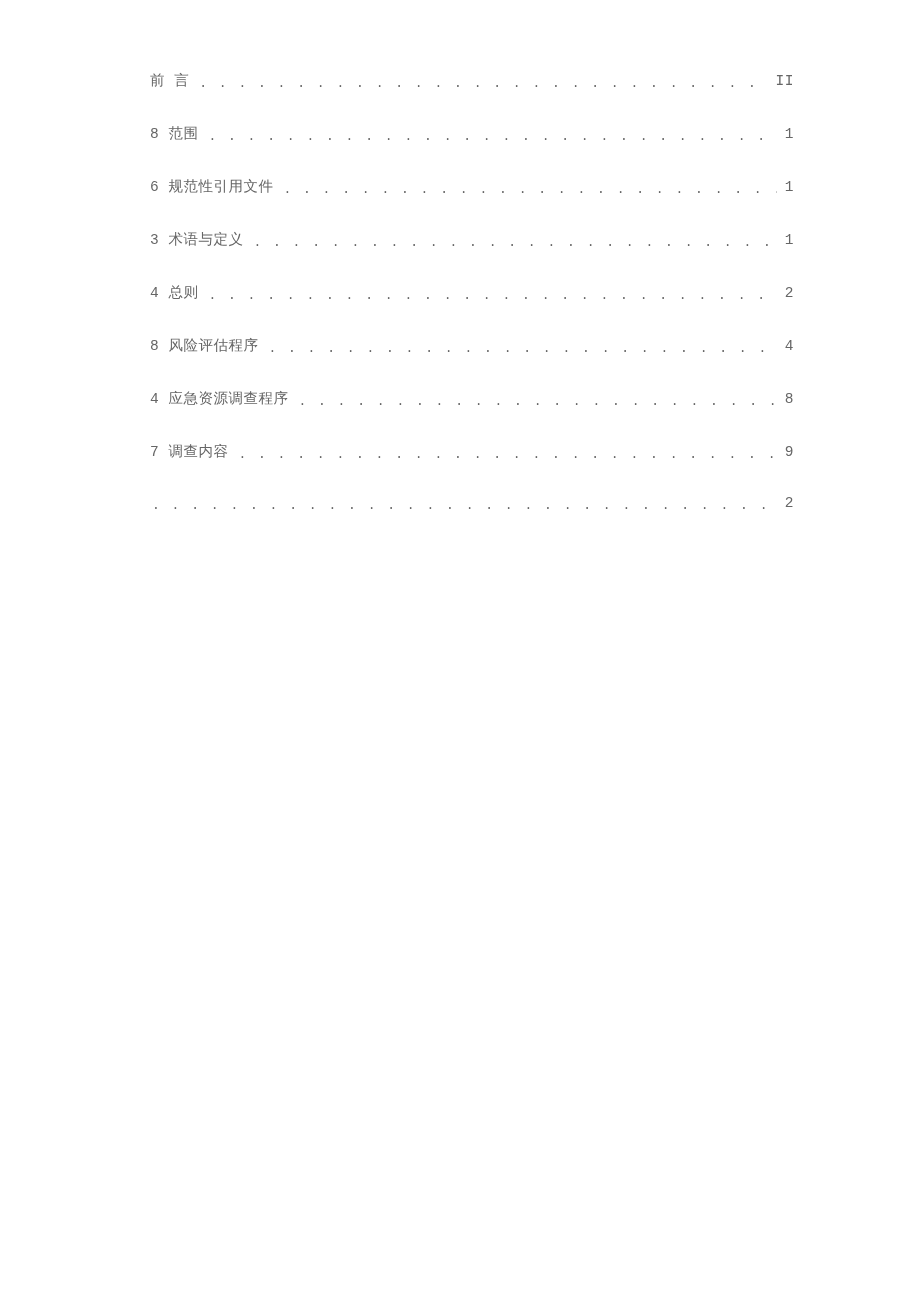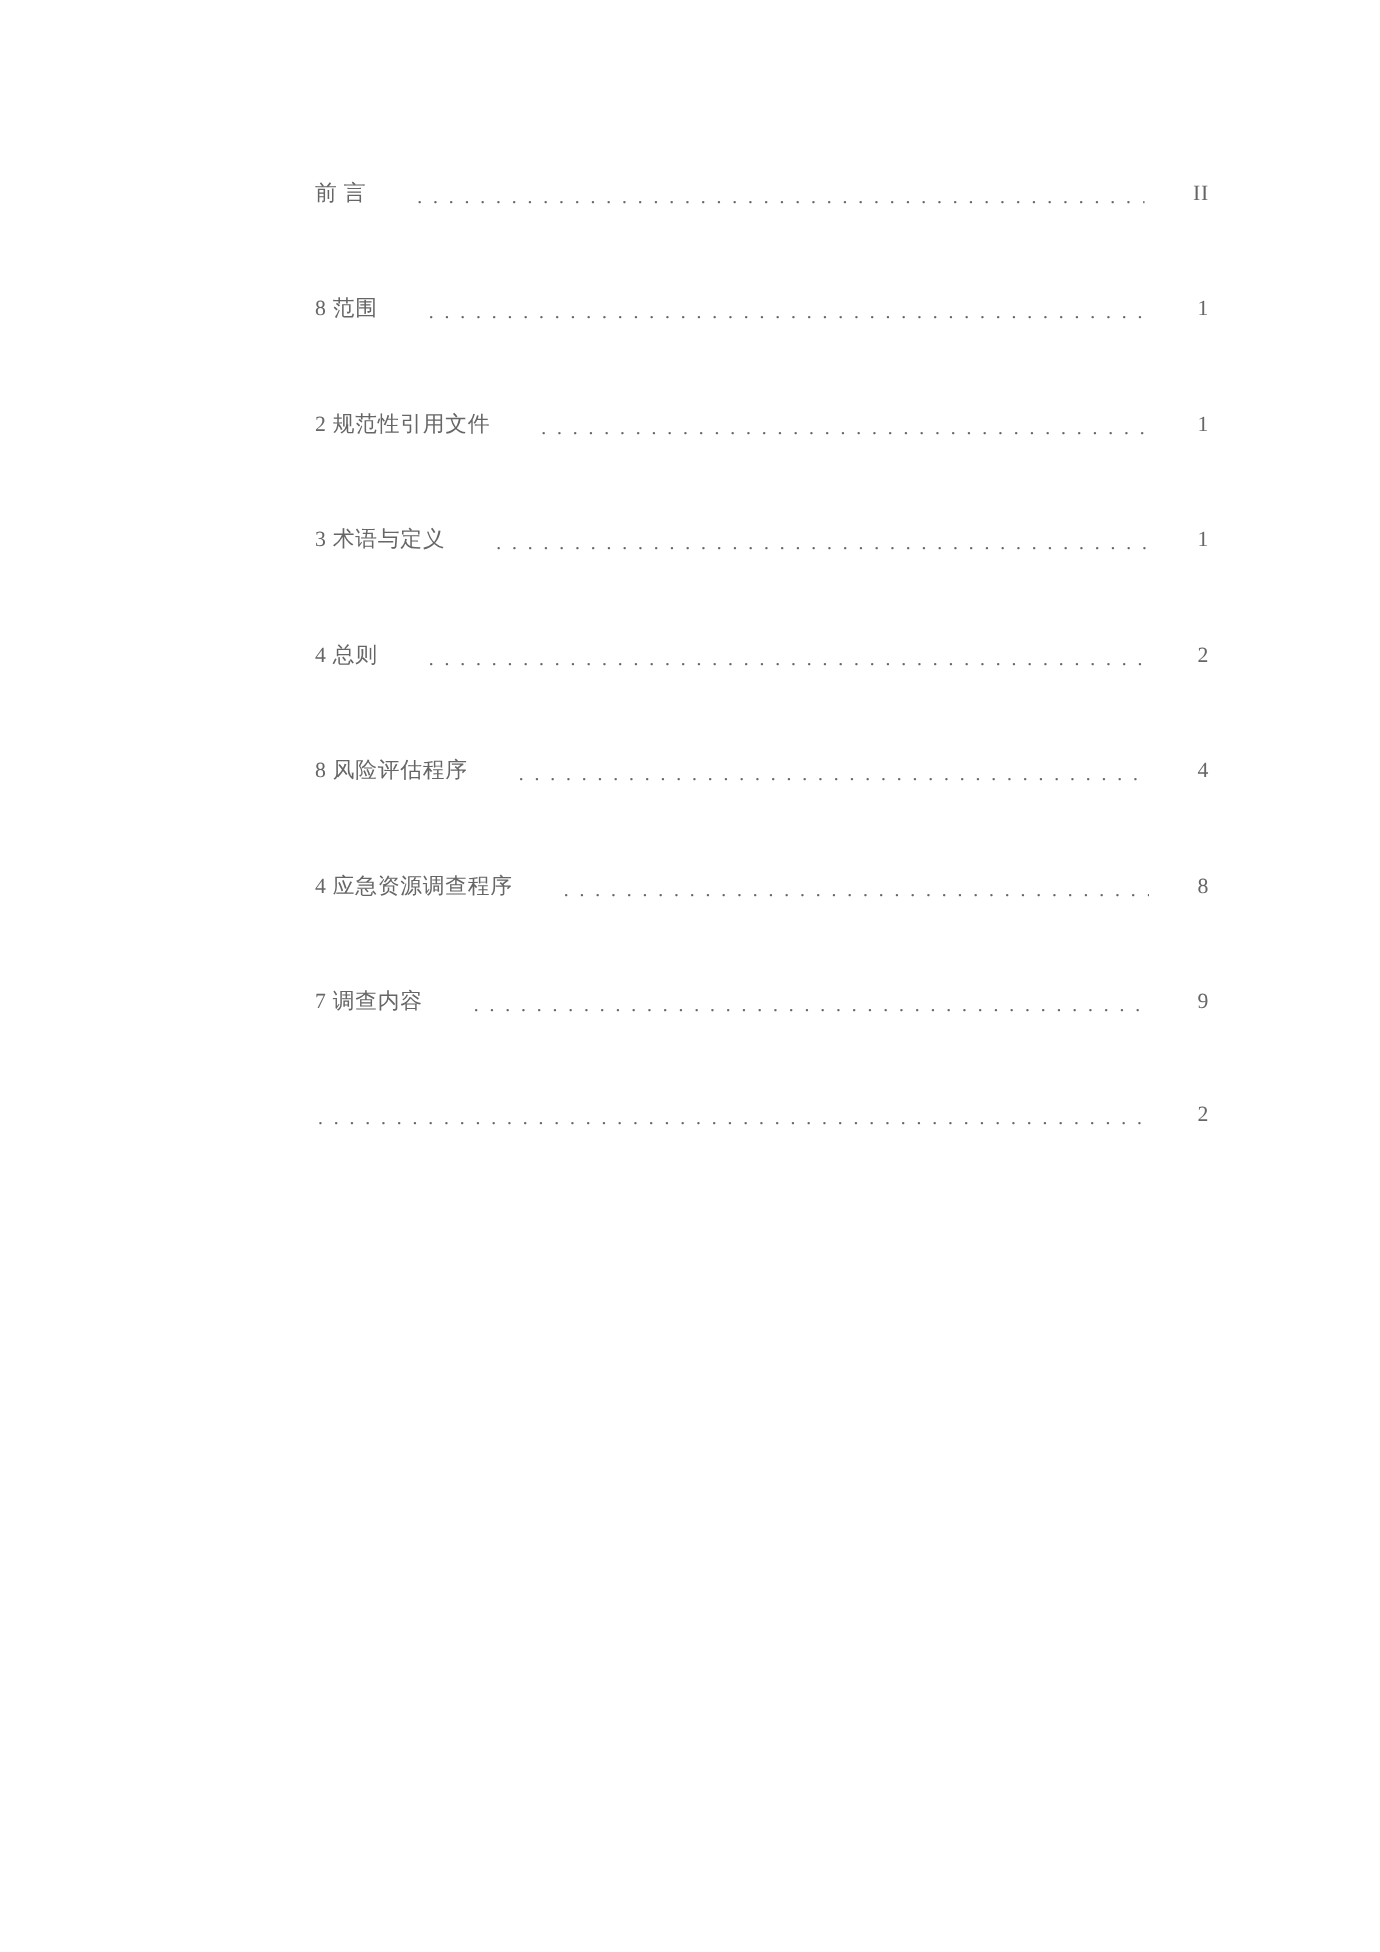--- a/index.html
+++ b/index.html
@@ -1,18 +1,19 @@
 <!DOCTYPE html>
 <html><head>
   <meta charset="utf-8">
   <style>
     * {
-      margin: 16px;
+      margin: 4px;
       padding: 0;
       box-sizing: border-box;
+      font-family: Liberation Mono, monospace;
     }
     body {
       width: 920px;
       height: 1301px;
       background: #ffffff;
       font-family: "SimSun", "宋体", serif;
       color: #666666;
       padding: 55px 130px 0 130px;
     }
     .toc-container {
@@ -52,21 +53,21 @@
     <span class="toc-title">前 言</span>
     <span class="toc-dots">. . . . . . . . . . . . . . . . . . . . . . . . . . . . . . . . . . . . . . . . . . . . . . . . . . . . . . . . . . . . . . . . . . . . . . . . . . . . . . . . . . . . . . . . . . . . . . . . . . . . . . . . . . . . . . . . . . . . . . . . . . . . . . . . . . . . . . . . . . . . . . . . . . . . . . . . . . . . . . . . . . . . . . . . . . . . . . . . . . . . . . . . . . . . . . . . . . . .</span>
     <span class="toc-page">II</span>
   </div>
   <div class="toc-entry">
     <span class="toc-title">8 范围</span>
     <span class="toc-dots">. . . . . . . . . . . . . . . . . . . . . . . . . . . . . . . . . . . . . . . . . . . . . . . . . . . . . . . . . . . . . . . . . . . . . . . . . . . . . . . . . . . . . . . . . . . . . . . . . . . . . . . . . . . . . . . . . . . . . . . . . . . . . . . . . . . . . . . . . . . . . . . . . . . . . . . . . . . . . . . . . . . . . . . . . . . . . . . . . . . . . . . . . . . . . . . . . . . .</span>
     <span class="toc-page">1</span>
   </div>
   <div class="toc-entry">
-    <span class="toc-title">2 规范性引用文件</span>
+    <span class="toc-title">6 规范性引用文件</span>
     <span class="toc-dots">. . . . . . . . . . . . . . . . . . . . . . . . . . . . . . . . . . . . . . . . . . . . . . . . . . . . . . . . . . . . . . . . . . . . . . . . . . . . . . . . . . . . . . . . . . . . . . . . . . . . . . . . . . . . . . . . . . . . . . . . . . . . . . . . . . . . . . . . . . . . . . . . . . . . . . . . . . . . . . . . . . . . . . . . . . . . . . . . . . . . . . . . . . . . . . . . . . . .</span>
     <span class="toc-page">1</span>
   </div>
   <div class="toc-entry">
     <span class="toc-title">3 术语与定义</span>
     <span class="toc-dots">. . . . . . . . . . . . . . . . . . . . . . . . . . . . . . . . . . . . . . . . . . . . . . . . . . . . . . . . . . . . . . . . . . . . . . . . . . . . . . . . . . . . . . . . . . . . . . . . . . . . . . . . . . . . . . . . . . . . . . . . . . . . . . . . . . . . . . . . . . . . . . . . . . . . . . . . . . . . . . . . . . . . . . . . . . . . . . . . . . . . . . . . . . . . . . . . . . . .</span>
     <span class="toc-page">1</span>
   </div>
   <div class="toc-entry">
     <span class="toc-title">4 总则</span>

